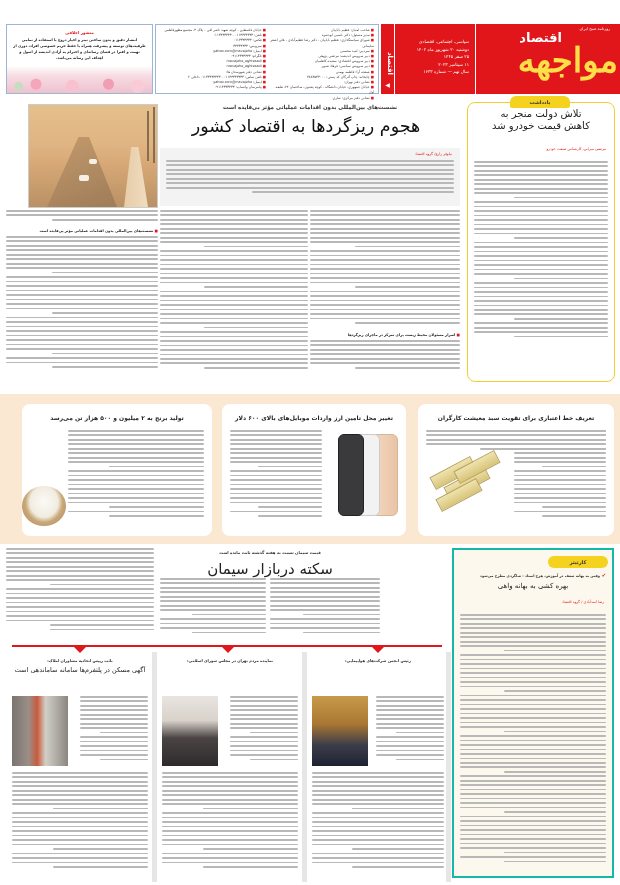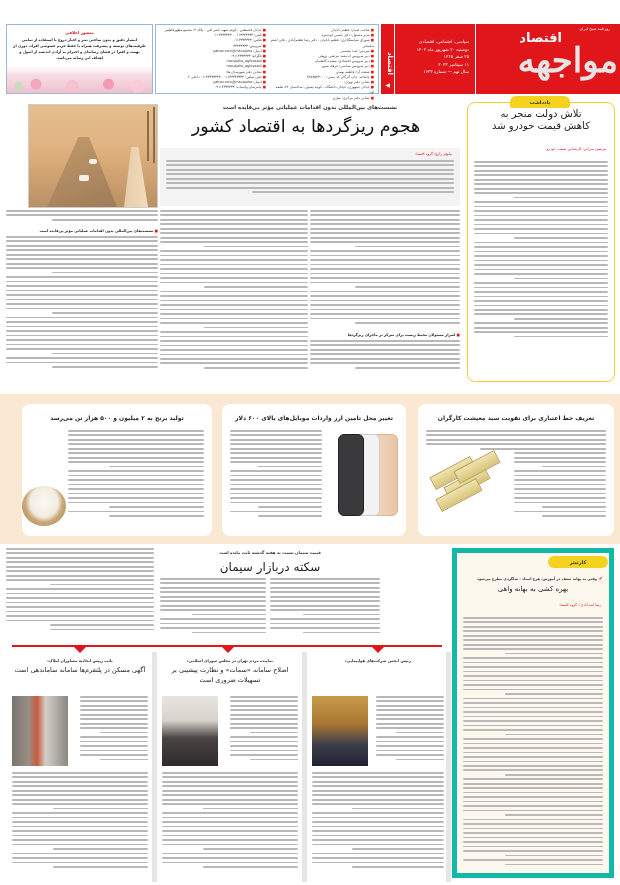--- a/index.html
+++ b/index.html
@@ -6,21 +6,21 @@
   html,body{width:620px;height:885px;background:#fff;overflow:hidden}
   body{font-family:"DejaVu Sans",sans-serif;color:#222;direction:rtl;position:relative}
   .abs{position:absolute}
   .lines{overflow:hidden}
   .lines span{display:block;height:1.6px;background:#b8b8b8;margin:0 0 2.9px 0;border-radius:1px}
   .lines span.short{width:70%}
 
   
   #masthead{left:476px;top:24px;width:144px;height:70px;background:#e1161b}
   #logo-sub{position:absolute;right:58px;top:6px;font-size:13px;font-weight:bold;color:#fff}
-  #logo-main{position:absolute;right:2px;top:16px;font-size:34px;font-weight:bold;color:#e5e5e5;font-family:"DejaVu Serif",serif}
+  #logo-main{position:absolute;right:2px;top:16px;font-size:34px;font-weight:bold;color:#fde047;font-family:"DejaVu Serif",serif}
   #logo-tag{position:absolute;right:10px;top:2px;font-size:4px;color:#fff}
   #issue{left:395px;top:24px;width:80px;height:70px;background:#e1161b;color:#fff;font-size:4.4px;line-height:7.6px;padding:14px 6px 0 0}
   #issue div{white-space:nowrap}
   #sec-tab{left:381px;top:24px;width:13px;height:70px;background:#e1161b;color:#fff;font-size:7px;font-weight:bold;writing-mode:vertical-rl;text-align:center;padding-top:8px}
   #sec-tab .arrow{position:absolute;bottom:6px;left:3px;font-size:6px}
   #staff{left:155px;top:24px;width:224px;height:70px;border:1px solid #9cb6d6;background:#fff;font-size:3.4px;line-height:5.2px;color:#333;padding:3px}
   #staff .col{position:absolute;top:3px;width:104px}
   #staff .col.r{right:4px}
   #staff .col.l{left:6px}
   #staff .row::before{content:"■ ";color:#e1161b}
@@ -63,28 +63,28 @@
   #card-mobile{left:222px;width:184px}
   #card-rice{left:22px;width:190px}
   #money{position:absolute;left:8px;top:50px;width:78px;height:58px}
   .bill{position:absolute;width:46px;height:14px;background:linear-gradient(180deg,#efe3ae,#d8c47a);border:1px solid #b8a360;transform:rotate(-28deg)}
   #phones{position:absolute;right:8px;top:30px;width:68px;height:84px}
   .phone{position:absolute;top:0;width:26px;height:82px;border-radius:6px}
   #rice{position:absolute;left:0;bottom:10px;width:44px;height:40px;background:radial-gradient(ellipse at 50% 40%,#fbfaf5 0,#f1ece0 45%,#c9a878 60%,#a8845a 100%);border-radius:50%}
 
   
   #edu-badge{left:548px;top:556px;width:60px;height:12px;background:#f4d21e;border-radius:6px;font-size:5px;font-weight:bold;text-align:center;line-height:12px;color:#333}
-  #edu{left:452px;top:548px;width:162px;height:330px;background:#fdf8ed;border:5px solid #14b8a6}
+  #edu{left:452px;top:548px;width:162px;height:330px;background:#fdf8ed;border:2px solid #14b8a6}
   #edu-kicker{position:absolute;right:6px;top:22px;font-size:3.6px;font-weight:bold;color:#333}
   #edu-kicker .mark{color:#e1161b;font-size:5px}
   #edu-title{position:absolute;left:0;right:0;top:32px;text-align:center;font-size:7px;color:#222}
   #edu-byline{position:absolute;right:8px;top:50px;font-size:3.6px;color:#e1161b}
   #edu-body{position:absolute;left:6px;right:6px;top:64px;bottom:6px}
   #cement-kicker{left:160px;top:550px;width:220px;text-align:center;font-size:4px;color:#333;font-weight:bold}
-  #cement-title{left:160px;top:560px;width:220px;text-align:center;font-size:12px;color:#222}
+  #cement-title{left:160px;top:560px;width:220px;text-align:center;font-size:15px;color:#222}
   #cement-c1{left:270px;top:578px;width:110px;height:62px}
   #cement-c2{left:160px;top:578px;width:106px;height:62px}
   #cement-c3{left:6px;top:548px;width:148px;height:92px}
   #redrule{left:12px;top:645px;width:430px;height:2px;background:#e1161b}
   .tri{position:absolute;top:647px;width:0;height:0;border-left:6px solid transparent;border-right:6px solid transparent;border-top:6px solid #e1161b}
   .story{position:absolute;top:652px;height:228px}
   .story .skick{position:absolute;left:0;right:0;top:6px;text-align:center;font-size:3.8px;font-weight:bold;color:#333}
   .story .stitle{position:absolute;left:0;right:0;top:13px;text-align:center;font-size:6.5px;line-height:10px;color:#222}
   .story .sphoto{position:absolute;left:2px;top:44px;width:56px;height:70px}
   .story .sbody{position:absolute;right:2px;top:44px;width:68px;height:72px}
@@ -605,21 +605,20 @@
       <span></span>
       <span class="short"></span>
       <span></span>
       <span></span>
       <span></span>
       <span class="short"></span>
     </div>
 </div>
 <div class="story" id="story-samat">
   <div class="skick">نماینده مردم تهران در مجلس شورای اسلامی:</div>
-  <div class="stitle">اصلاح سامانه «سمات» و نظارت پیشینی بر تسهیلات ضروری است</div>
   <div class="sphoto" style="background:linear-gradient(180deg,#e8e4e0 0,#d9d2cb 35%,#4a4444 60%,#2e2a2c 100%)"></div>
   <div class="sbody lines">
       <span></span>
       <span></span>
       <span></span>
       <span></span>
       <span></span>
       <span></span>
       <span></span>
       <span></span>

